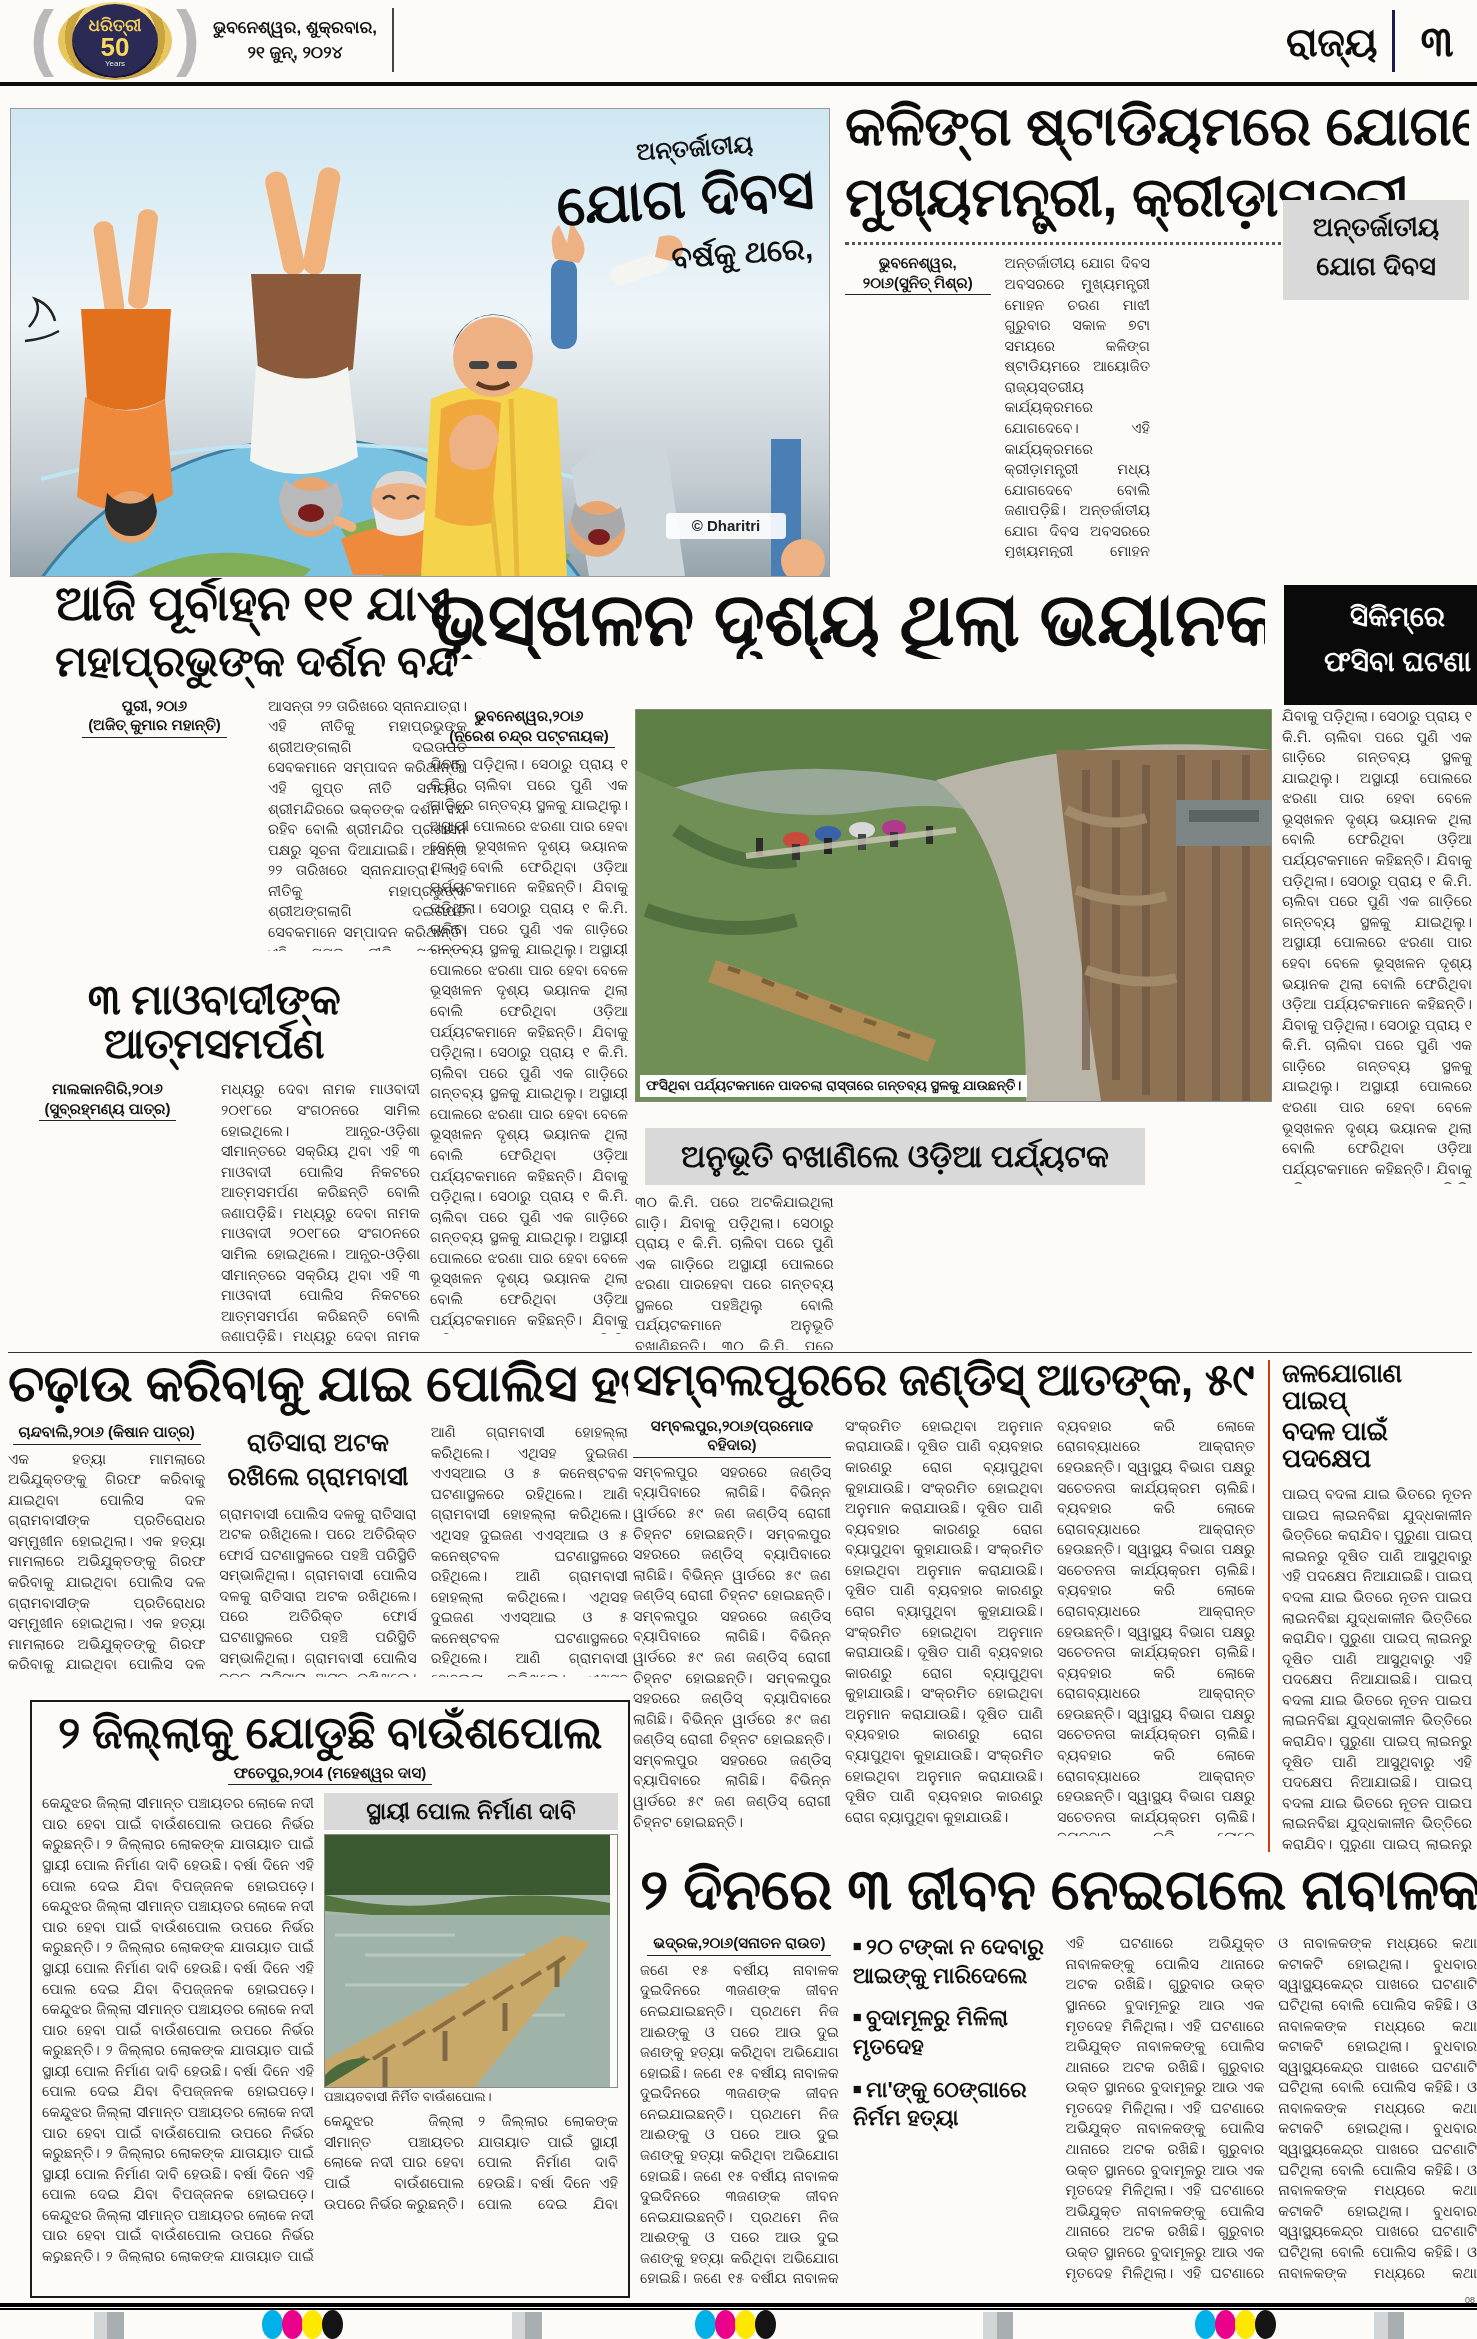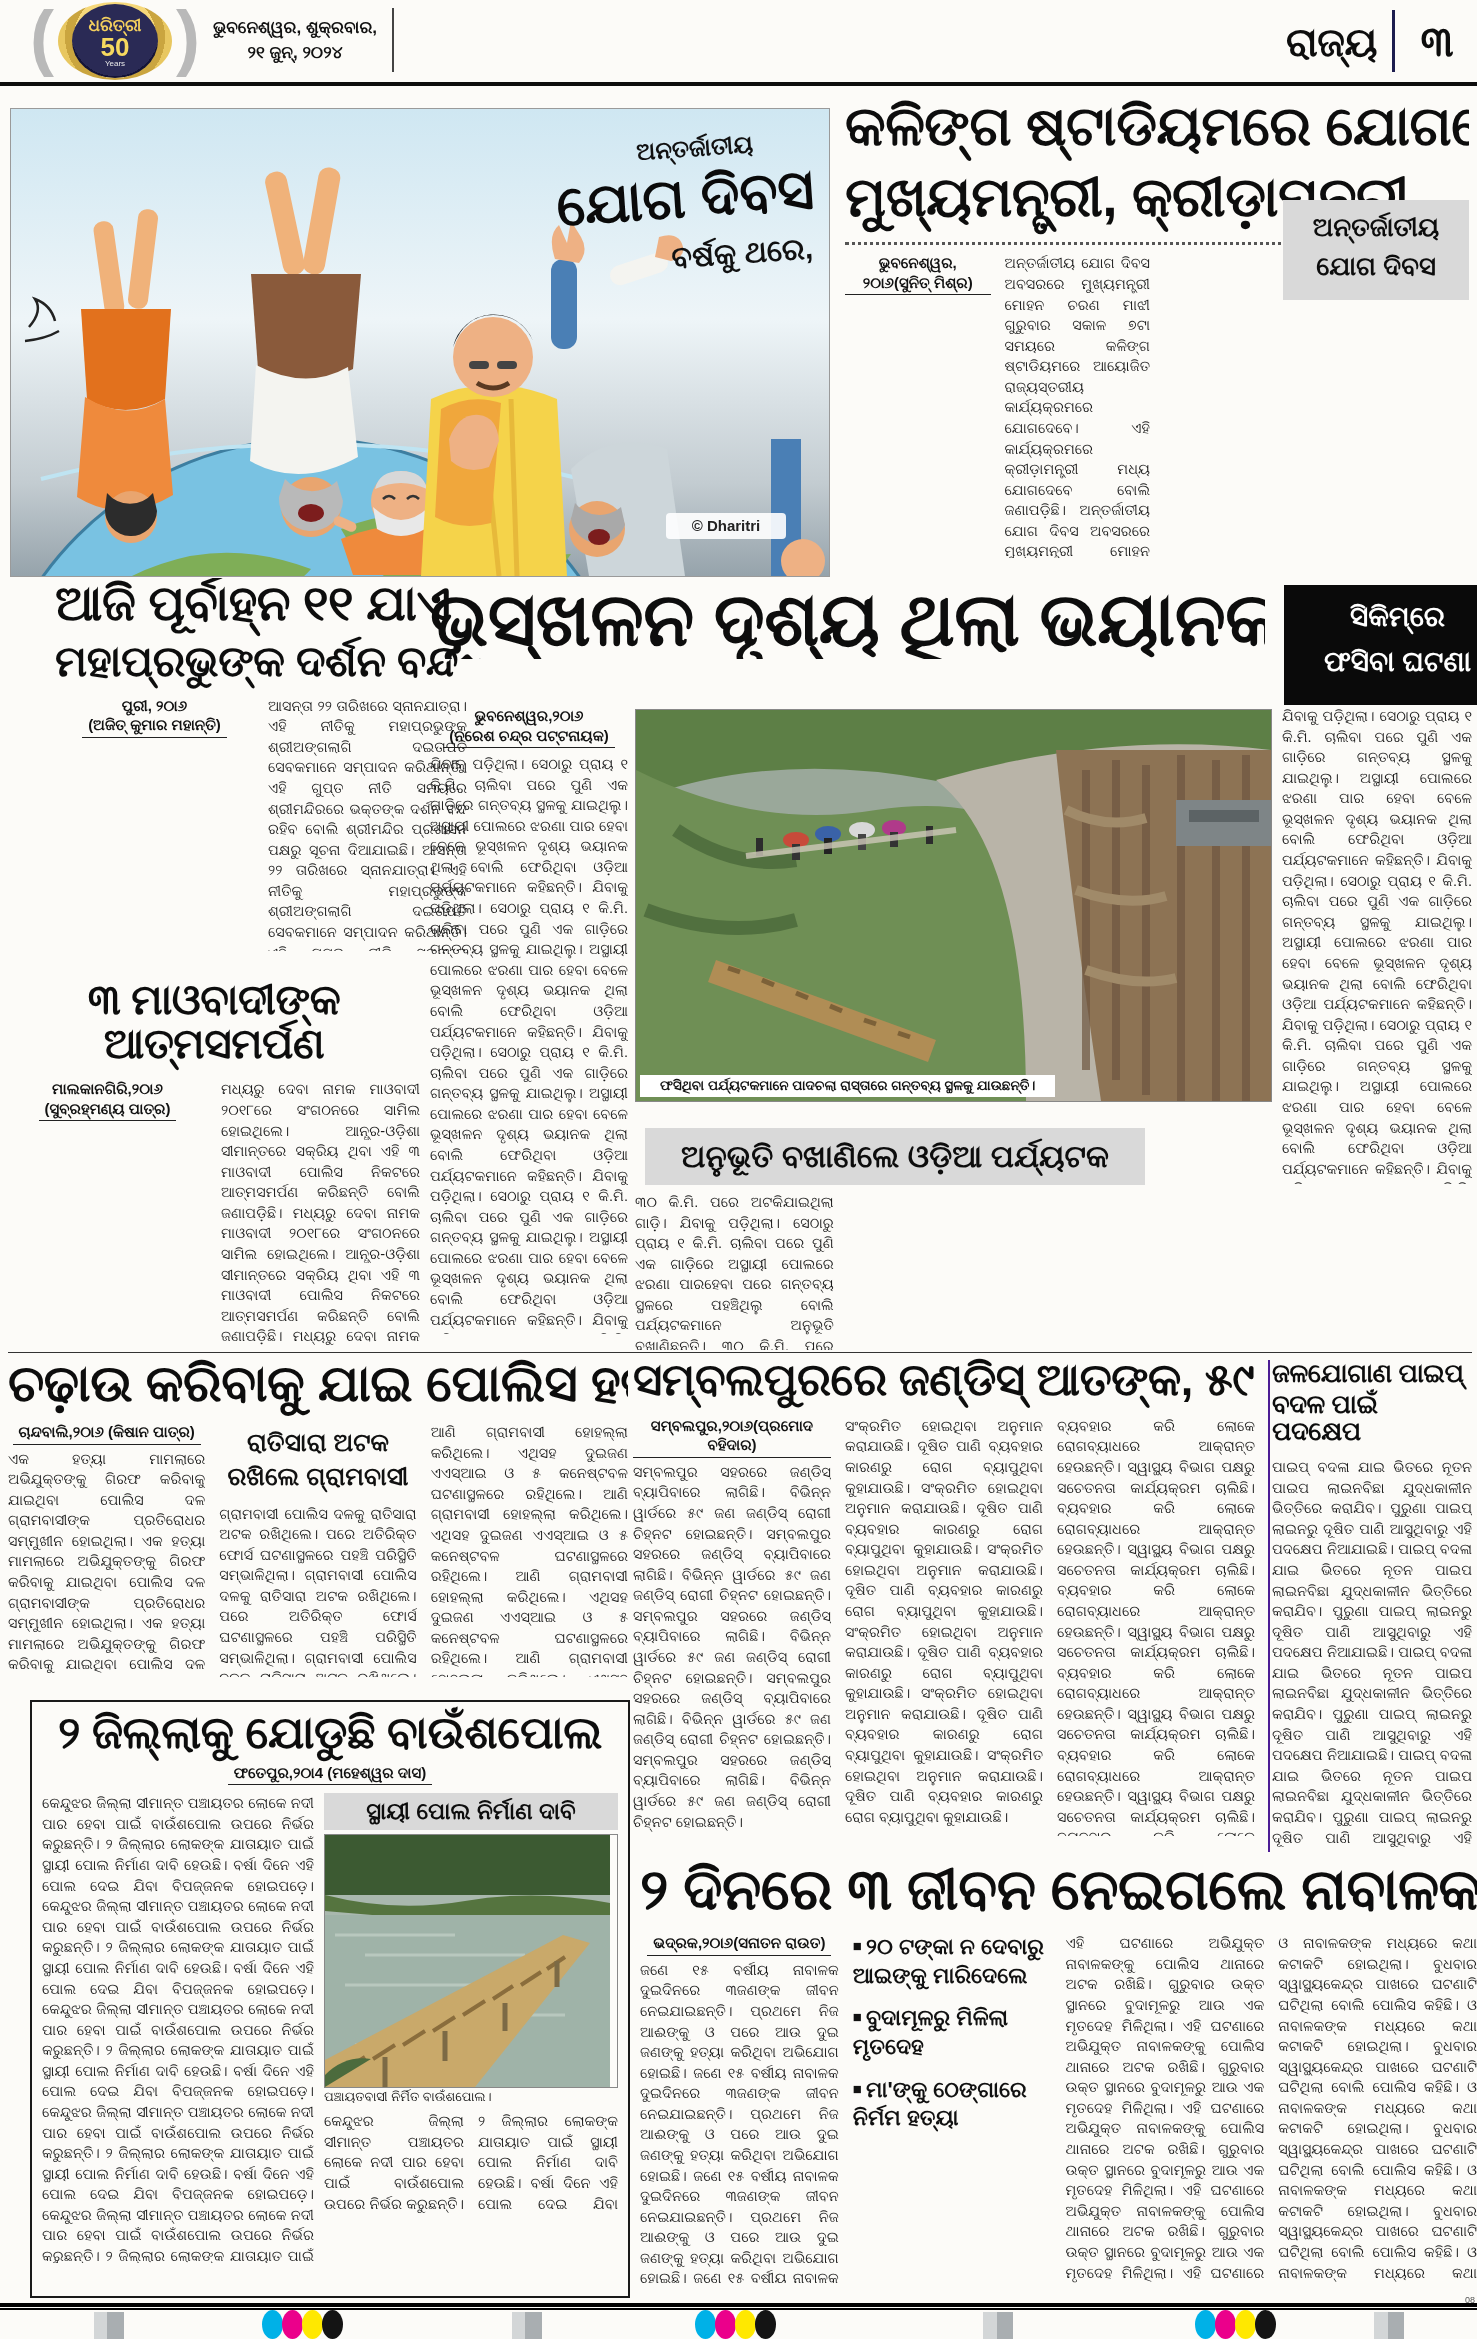--- a/index.html
+++ b/index.html
@@ -217,21 +217,21 @@
           <rect x="188" y="128" width="8" height="16" fill="#222"></rect>
         <ellipse cx="226" cy="120" rx="13" ry="8" fill="#d8d8d8"></ellipse>
           <rect x="222" y="124" width="8" height="16" fill="#444"></rect>
         <ellipse cx="258" cy="118" rx="12" ry="8" fill="#b03a8a"></ellipse>
           <rect x="254" y="122" width="8" height="15" fill="#333"></rect>
         <rect x="120" y="128" width="7" height="18" fill="#2c2c2c"></rect>
           <rect x="290" y="116" width="7" height="18" fill="#2c2c2c"></rect>
       </g>
       <path d="M110 146 L320 120" stroke="#cfc9ba" stroke-width="6" opacity=".8"></path>
     </svg>
-    <div class="abs caption" style="left:4px;bottom:4px;background:#fff;padding:3px 20px;max-width:540px;">
+    <div class="abs caption" style="left:4px;bottom:4px;background:#fff;padding:3px 6px;max-width:540px;">
       <span>ଫସିଥିବା ପର୍ଯ୍ୟଟକମାନେ ପାଦଚଲା ରାସ୍ତାରେ ଗନ୍ତବ୍ୟ ସ୍ଥଳକୁ ଯାଉଛନ୍ତି।</span>
     </div>
   </div>
 
   <div class="abs body-txt" style="left:1282px;top:706px;width:190px;height:478px;">ଯିବାକୁ ପଡ଼ିଥିଲା। ସେଠାରୁ ପ୍ରାୟ ୧ କି.ମି. ଚାଲିବା ପରେ ପୁଣି ଏକ ଗାଡ଼ିରେ ଗନ୍ତବ୍ୟ ସ୍ଥଳକୁ ଯାଇଥିଲୁ। ଅସ୍ଥାୟୀ ପୋଲରେ ଝରଣା ପାର ହେବା ବେଳେ ଭୂସ୍ଖଳନ ଦୃଶ୍ୟ ଭୟାନକ ଥିଲା ବୋଲି ଫେରିଥିବା ଓଡ଼ିଆ ପର୍ଯ୍ୟଟକମାନେ କହିଛନ୍ତି।  ଯିବାକୁ ପଡ଼ିଥିଲା। ସେଠାରୁ ପ୍ରାୟ ୧ କି.ମି. ଚାଲିବା ପରେ ପୁଣି ଏକ ଗାଡ଼ିରେ ଗନ୍ତବ୍ୟ ସ୍ଥଳକୁ ଯାଇଥିଲୁ। ଅସ୍ଥାୟୀ ପୋଲରେ ଝରଣା ପାର ହେବା ବେଳେ ଭୂସ୍ଖଳନ ଦୃଶ୍ୟ ଭୟାନକ ଥିଲା ବୋଲି ଫେରିଥିବା ଓଡ଼ିଆ ପର୍ଯ୍ୟଟକମାନେ କହିଛନ୍ତି।  ଯିବାକୁ ପଡ଼ିଥିଲା। ସେଠାରୁ ପ୍ରାୟ ୧ କି.ମି. ଚାଲିବା ପରେ ପୁଣି ଏକ ଗାଡ଼ିରେ ଗନ୍ତବ୍ୟ ସ୍ଥଳକୁ ଯାଇଥିଲୁ। ଅସ୍ଥାୟୀ ପୋଲରେ ଝରଣା ପାର ହେବା ବେଳେ ଭୂସ୍ଖଳନ ଦୃଶ୍ୟ ଭୟାନକ ଥିଲା ବୋଲି ଫେରିଥିବା ଓଡ଼ିଆ ପର୍ଯ୍ୟଟକମାନେ କହିଛନ୍ତି।  ଯିବାକୁ ପଡ଼ିଥିଲା। ସେଠାରୁ ପ୍ରାୟ ୧ କି.ମି. ଚାଲିବା ପରେ ପୁଣି ଏକ ଗାଡ଼ିରେ ଗନ୍ତବ୍ୟ ସ୍ଥଳକୁ ଯାଇଥିଲୁ। ଅସ୍ଥାୟୀ ପୋଲରେ ଝରଣା ପାର ହେବା ବେଳେ ଭୂସ୍ଖଳନ ଦୃଶ୍ୟ ଭୟାନକ ଥିଲା ବୋଲି ଫେରିଥିବା ଓଡ଼ିଆ ପର୍ଯ୍ୟଟକମାନେ କହିଛନ୍ତି।  ଯିବାକୁ ପଡ଼ିଥିଲା। ସେଠାରୁ ପ୍ରାୟ ୧ କି.ମି. ଚାଲିବା ପରେ ପୁଣି ଏକ ଗାଡ଼ିରେ ଗନ୍ତବ୍ୟ ସ୍ଥଳକୁ ଯାଇଥିଲୁ। ଅସ୍ଥାୟୀ ପୋଲରେ ଝରଣା ପାର ହେବା ବେଳେ ଭୂସ୍ଖଳନ ଦୃଶ୍ୟ ଭୟାନକ ଥିଲା ବୋଲି ଫେରିଥିବା ଓଡ଼ିଆ ପର୍ଯ୍ୟଟକମାନେ କହିଛନ୍ତି।  </div>
 
   <div class="abs graybox" style="left:645px;top:1128px;width:500px;height:57px;font-size:31px;line-height:57px;">
     <span>ଅନୁଭୂତି ବଖାଣିଲେ ଓଡ଼ିଆ ପର୍ଯ୍ୟଟକ</span>
   </div>
   <div class="abs cols4" style="left:635px;top:1192px;width:837px;height:158px;overflow:hidden;">
@@ -269,21 +269,21 @@
       </div>
       <div>
           <div class="body-txt">ସଂକ୍ରମିତ ହୋଇଥିବା ଅନୁମାନ କରାଯାଉଛି। ଦୂଷିତ ପାଣି ବ୍ୟବହାର କାରଣରୁ ରୋଗ ବ୍ୟାପୁଥିବା କୁହାଯାଉଛି।  ସଂକ୍ରମିତ ହୋଇଥିବା ଅନୁମାନ କରାଯାଉଛି। ଦୂଷିତ ପାଣି ବ୍ୟବହାର କାରଣରୁ ରୋଗ ବ୍ୟାପୁଥିବା କୁହାଯାଉଛି।  ସଂକ୍ରମିତ ହୋଇଥିବା ଅନୁମାନ କରାଯାଉଛି। ଦୂଷିତ ପାଣି ବ୍ୟବହାର କାରଣରୁ ରୋଗ ବ୍ୟାପୁଥିବା କୁହାଯାଉଛି।  ସଂକ୍ରମିତ ହୋଇଥିବା ଅନୁମାନ କରାଯାଉଛି। ଦୂଷିତ ପାଣି ବ୍ୟବହାର କାରଣରୁ ରୋଗ ବ୍ୟାପୁଥିବା କୁହାଯାଉଛି।  ସଂକ୍ରମିତ ହୋଇଥିବା ଅନୁମାନ କରାଯାଉଛି। ଦୂଷିତ ପାଣି ବ୍ୟବହାର କାରଣରୁ ରୋଗ ବ୍ୟାପୁଥିବା କୁହାଯାଉଛି।  ସଂକ୍ରମିତ ହୋଇଥିବା ଅନୁମାନ କରାଯାଉଛି। ଦୂଷିତ ପାଣି ବ୍ୟବହାର କାରଣରୁ ରୋଗ ବ୍ୟାପୁଥିବା କୁହାଯାଉଛି।  </div>
         </div>
       <div>
           <div class="body-txt">ବ୍ୟବହାର କରି ଲୋକେ ରୋଗବ୍ୟାଧରେ ଆକ୍ରାନ୍ତ ହେଉଛନ୍ତି। ସ୍ୱାସ୍ଥ୍ୟ ବିଭାଗ ପକ୍ଷରୁ ସଚେତନତା କାର୍ଯ୍ୟକ୍ରମ ଚାଲିଛି।  ବ୍ୟବହାର କରି ଲୋକେ ରୋଗବ୍ୟାଧରେ ଆକ୍ରାନ୍ତ ହେଉଛନ୍ତି। ସ୍ୱାସ୍ଥ୍ୟ ବିଭାଗ ପକ୍ଷରୁ ସଚେତନତା କାର୍ଯ୍ୟକ୍ରମ ଚାଲିଛି।  ବ୍ୟବହାର କରି ଲୋକେ ରୋଗବ୍ୟାଧରେ ଆକ୍ରାନ୍ତ ହେଉଛନ୍ତି। ସ୍ୱାସ୍ଥ୍ୟ ବିଭାଗ ପକ୍ଷରୁ ସଚେତନତା କାର୍ଯ୍ୟକ୍ରମ ଚାଲିଛି।  ବ୍ୟବହାର କରି ଲୋକେ ରୋଗବ୍ୟାଧରେ ଆକ୍ରାନ୍ତ ହେଉଛନ୍ତି। ସ୍ୱାସ୍ଥ୍ୟ ବିଭାଗ ପକ୍ଷରୁ ସଚେତନତା କାର୍ଯ୍ୟକ୍ରମ ଚାଲିଛି।  ବ୍ୟବହାର କରି ଲୋକେ ରୋଗବ୍ୟାଧରେ ଆକ୍ରାନ୍ତ ହେଉଛନ୍ତି। ସ୍ୱାସ୍ଥ୍ୟ ବିଭାଗ ପକ୍ଷରୁ ସଚେତନତା କାର୍ଯ୍ୟକ୍ରମ ଚାଲିଛି।  ବ୍ୟବହାର କରି ଲୋକେ ରୋଗବ୍ୟାଧରେ ଆକ୍ରାନ୍ତ ହେଉଛନ୍ତି। ସ୍ୱାସ୍ଥ୍ୟ ବିଭାଗ ପକ୍ଷରୁ ସଚେତନତା କାର୍ଯ୍ୟକ୍ରମ ଚାଲିଛି।  </div>
         </div>
     </div>
   </div>
 
-  <div class="abs" style="left:1268px;top:1360px;width:204px;height:492px;border-left:2px solid #4c1d95;padding-left:2px;overflow:hidden;box-sizing:border-box;">
+  <div class="abs" style="left:1268px;top:1360px;width:204px;height:492px;border-left:2px solid #c2410c;padding-left:12px;overflow:hidden;box-sizing:border-box;">
     <div class="hl" style="font-size:26px;">ଜଳଯୋଗାଣ ପାଇପ୍</div>
     <div class="hl" style="font-size:26px;margin-top:4px;">ବଦଳ ପାଇଁ ପଦକ୍ଷେପ</div>
     <div class="body-txt" style="margin-top:12px;height:390px;">ପାଇପ୍ ବଦଳା ଯାଇ ଭିତରେ ନୂତନ ପାଇପ ଲାଇନବିଛା ଯୁଦ୍ଧକାଳୀନ ଭିତ୍ତିରେ କରାଯିବ। ପୁରୁଣା ପାଇପ୍ ଲାଇନରୁ ଦୂଷିତ ପାଣି ଆସୁଥିବାରୁ ଏହି ପଦକ୍ଷେପ ନିଆଯାଇଛି।  ପାଇପ୍ ବଦଳା ଯାଇ ଭିତରେ ନୂତନ ପାଇପ ଲାଇନବିଛା ଯୁଦ୍ଧକାଳୀନ ଭିତ୍ତିରେ କରାଯିବ। ପୁରୁଣା ପାଇପ୍ ଲାଇନରୁ ଦୂଷିତ ପାଣି ଆସୁଥିବାରୁ ଏହି ପଦକ୍ଷେପ ନିଆଯାଇଛି।  ପାଇପ୍ ବଦଳା ଯାଇ ଭିତରେ ନୂତନ ପାଇପ ଲାଇନବିଛା ଯୁଦ୍ଧକାଳୀନ ଭିତ୍ତିରେ କରାଯିବ। ପୁରୁଣା ପାଇପ୍ ଲାଇନରୁ ଦୂଷିତ ପାଣି ଆସୁଥିବାରୁ ଏହି ପଦକ୍ଷେପ ନିଆଯାଇଛି।  ପାଇପ୍ ବଦଳା ଯାଇ ଭିତରେ ନୂତନ ପାଇପ ଲାଇନବିଛା ଯୁଦ୍ଧକାଳୀନ ଭିତ୍ତିରେ କରାଯିବ। ପୁରୁଣା ପାଇପ୍ ଲାଇନରୁ ଦୂଷିତ ପାଣି ଆସୁଥିବାରୁ ଏହି ପଦକ୍ଷେପ ନିଆଯାଇଛି।  ପାଇପ୍ ବଦଳା ଯାଇ ଭିତରେ ନୂତନ ପାଇପ ଲାଇନବିଛା ଯୁଦ୍ଧକାଳୀନ ଭିତ୍ତିରେ କରାଯିବ। ପୁରୁଣା ପାଇପ୍ ଲାଇନରୁ ଦୂଷିତ ପାଣି ଆସୁଥିବାରୁ ଏହି ପଦକ୍ଷେପ ନିଆଯାଇଛି।  ପାଇପ୍ ବଦଳା ଯାଇ ଭିତରେ ନୂତନ ପାଇପ ଲାଇନବିଛା ଯୁଦ୍ଧକାଳୀନ ଭିତ୍ତିରେ କରାଯିବ। ପୁରୁଣା ପାଇପ୍ ଲାଇନରୁ ଦୂଷିତ ପାଣି ଆସୁଥିବାରୁ ଏହି ପଦକ୍ଷେପ ନିଆଯାଇଛି।  </div>
   </div>
 
   <div class="abs" style="left:30px;top:1700px;width:600px;height:598px;border:2px solid #1a1a1a;box-sizing:border-box;padding:8px 10px;overflow:hidden;">
     <div class="hl" style="font-size:45px;text-align:center;">୨ ଜିଲ୍ଲାକୁ ଯୋଡୁଛି ବାଉଁଶପୋଲ</div>
     <div class="dateline" style="margin-top:6px;"><span class="u">ଫତେପୁର,୨୦ା4 (ମହେଶ୍ୱର ଦାସ)</span></div>
     <div style="display:flex;gap:10px;margin-top:8px;height:470px;">
       <div class="body-txt" style="width:272px;flex:none;">କେନ୍ଦୁଝର ଜିଲ୍ଲା ସୀମାନ୍ତ ପଞ୍ଚାୟତର ଲୋକେ ନଦୀ ପାର ହେବା ପାଇଁ ବାଉଁଶପୋଲ ଉପରେ ନିର୍ଭର କରୁଛନ୍ତି। ୨ ଜିଲ୍ଲାର ଲୋକଙ୍କ ଯାତାୟାତ ପାଇଁ ସ୍ଥାୟୀ ପୋଲ ନିର୍ମାଣ ଦାବି ହେଉଛି। ବର୍ଷା ଦିନେ ଏହି ପୋଲ ଦେଇ ଯିବା ବିପଜ୍ଜନକ ହୋଇପଡ଼େ।  କେନ୍ଦୁଝର ଜିଲ୍ଲା ସୀମାନ୍ତ ପଞ୍ଚାୟତର ଲୋକେ ନଦୀ ପାର ହେବା ପାଇଁ ବାଉଁଶପୋଲ ଉପରେ ନିର୍ଭର କରୁଛନ୍ତି। ୨ ଜିଲ୍ଲାର ଲୋକଙ୍କ ଯାତାୟାତ ପାଇଁ ସ୍ଥାୟୀ ପୋଲ ନିର୍ମାଣ ଦାବି ହେଉଛି। ବର୍ଷା ଦିନେ ଏହି ପୋଲ ଦେଇ ଯିବା ବିପଜ୍ଜନକ ହୋଇପଡ଼େ।  କେନ୍ଦୁଝର ଜିଲ୍ଲା ସୀମାନ୍ତ ପଞ୍ଚାୟତର ଲୋକେ ନଦୀ ପାର ହେବା ପାଇଁ ବାଉଁଶପୋଲ ଉପରେ ନିର୍ଭର କରୁଛନ୍ତି। ୨ ଜିଲ୍ଲାର ଲୋକଙ୍କ ଯାତାୟାତ ପାଇଁ ସ୍ଥାୟୀ ପୋଲ ନିର୍ମାଣ ଦାବି ହେଉଛି। ବର୍ଷା ଦିନେ ଏହି ପୋଲ ଦେଇ ଯିବା ବିପଜ୍ଜନକ ହୋଇପଡ଼େ।  କେନ୍ଦୁଝର ଜିଲ୍ଲା ସୀମାନ୍ତ ପଞ୍ଚାୟତର ଲୋକେ ନଦୀ ପାର ହେବା ପାଇଁ ବାଉଁଶପୋଲ ଉପରେ ନିର୍ଭର କରୁଛନ୍ତି। ୨ ଜିଲ୍ଲାର ଲୋକଙ୍କ ଯାତାୟାତ ପାଇଁ ସ୍ଥାୟୀ ପୋଲ ନିର୍ମାଣ ଦାବି ହେଉଛି। ବର୍ଷା ଦିନେ ଏହି ପୋଲ ଦେଇ ଯିବା ବିପଜ୍ଜନକ ହୋଇପଡ଼େ।  କେନ୍ଦୁଝର ଜିଲ୍ଲା ସୀମାନ୍ତ ପଞ୍ଚାୟତର ଲୋକେ ନଦୀ ପାର ହେବା ପାଇଁ ବାଉଁଶପୋଲ ଉପରେ ନିର୍ଭର କରୁଛନ୍ତି। ୨ ଜିଲ୍ଲାର ଲୋକଙ୍କ ଯାତାୟାତ ପାଇଁ ସ୍ଥାୟୀ ପୋଲ ନିର୍ମାଣ ଦାବି ହେଉଛି। ବର୍ଷା ଦିନେ ଏହି ପୋଲ ଦେଇ ଯିବା ବିପଜ୍ଜନକ ହୋଇପଡ଼େ।  କେନ୍ଦୁଝର ଜିଲ୍ଲା ସୀମାନ୍ତ ପଞ୍ଚାୟତର ଲୋକେ ନଦୀ ପାର ହେବା ପାଇଁ ବାଉଁଶପୋଲ ଉପରେ ନିର୍ଭର କରୁଛନ୍ତି। ୨ ଜିଲ୍ଲାର ଲୋକଙ୍କ ଯାତାୟାତ ପାଇଁ ସ୍ଥାୟୀ ପୋଲ ନିର୍ମାଣ ଦାବି ହେଉଛି। ବର୍ଷା ଦିନେ ଏହି ପୋଲ ଦେଇ ଯିବା ବିପଜ୍ଜନକ ହୋଇପଡ଼େ।  </div>

